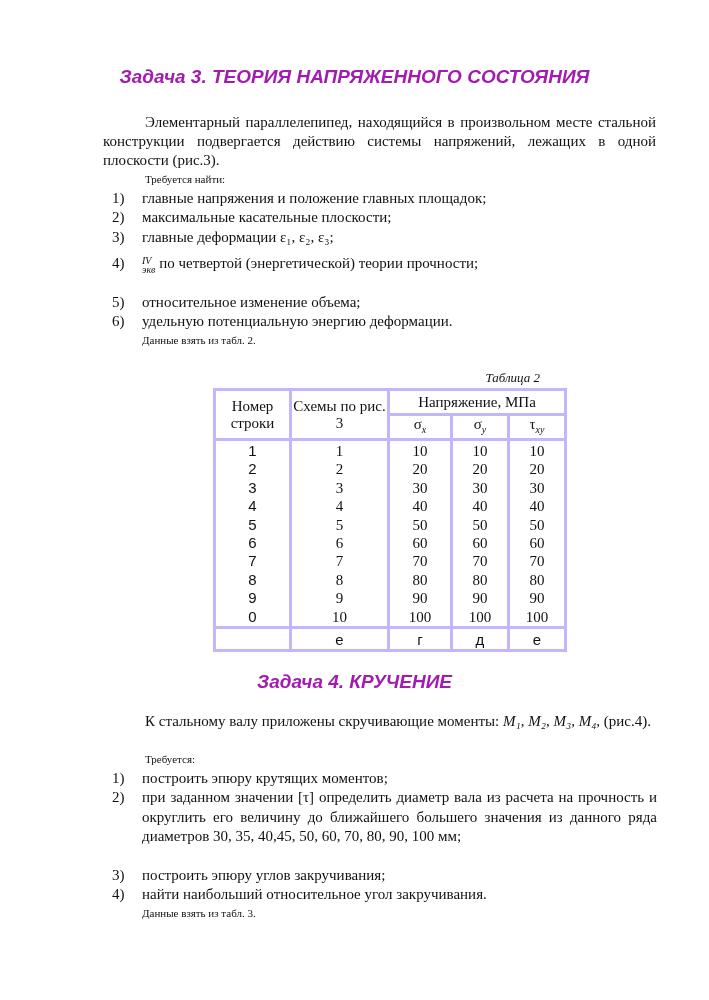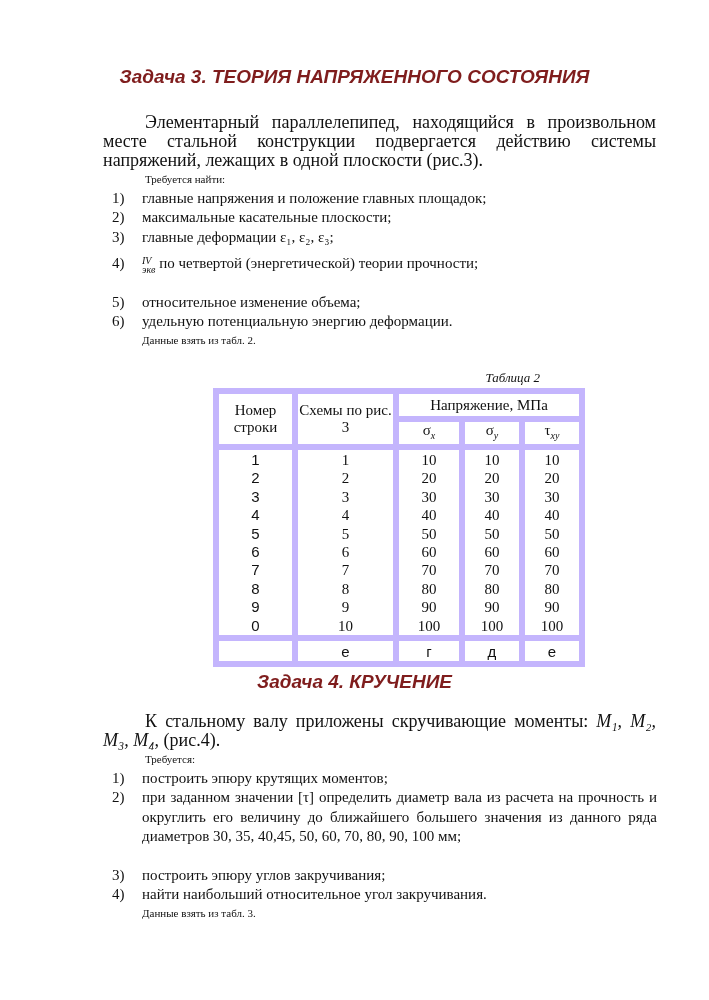--- a/index.html
+++ b/index.html
@@ -1,30 +1,30 @@
 <!DOCTYPE html>
 <html><head>
 <meta charset="utf-8">
 <style>
   html,body{margin:0;padding:0;background:#fff;}
   body{width:709px;height:1000px;position:relative;overflow:hidden;color:#111;
        font-family:"Liberation Serif","DejaVu Serif",serif;}
   .page{position:absolute;left:0;top:0;width:709px;height:1000px;}
   h2{position:absolute;left:0;width:709px;margin:0;text-align:center;
-     font-family:"Liberation Sans","DejaVu Sans",sans-serif;font-style:italic;font-weight:bold;font-size:19px;color:#7f1d1d;}
-  .para{position:absolute;left:103px;width:553px;font-size:18px;line-height:19px;text-align:justify;}
+     font-family:"Liberation Sans","DejaVu Sans",sans-serif;font-style:italic;font-weight:bold;font-size:19px;color:#a21caf;}
+  .para{position:absolute;left:103px;width:553px;font-size:15px;line-height:19px;text-align:justify;}
   .para .indent{display:inline-block;width:42px;}
   .line{position:absolute;font-size:11px;line-height:19px;}
   .item{position:absolute;left:112px;width:545px;font-size:15px;line-height:19px;}
   .item .num{position:absolute;left:0;top:0;}
   .item .txt{display:block;margin-left:30px;text-align:justify;}
   sub,sup{font-size:10px;}
   .caption{position:absolute;left:460px;top:370px;width:80px;text-align:right;font-style:italic;font-size:13px;}
   table{position:absolute;left:213px;top:388px;border-collapse:collapse;font-size:15px;}
-  td,th{border:6px solid #c4b5fd;padding:0;text-align:center;font-weight:normal;line-height:17px;}
+  td,th{border:3px solid #c4b5fd;padding:0;text-align:center;font-weight:normal;line-height:17px;}
   th{height:22px;}
   td.body{border-top:none;border-bottom:none;line-height:18.4px;vertical-align:top;padding-top:1px;}
   td.sans{font-family:"Liberation Sans","DejaVu Sans",sans-serif;}
   .c1{width:73px;}.c2{width:95px;}.c3{width:60px;}.c4{width:54px;}.c5{width:54px;}
   .foot td{height:20px;font-family:"Liberation Sans","DejaVu Sans",sans-serif;}
   .it{font-style:italic;margin-top:8px;}
 </style>
 </head>
 <body>
 

